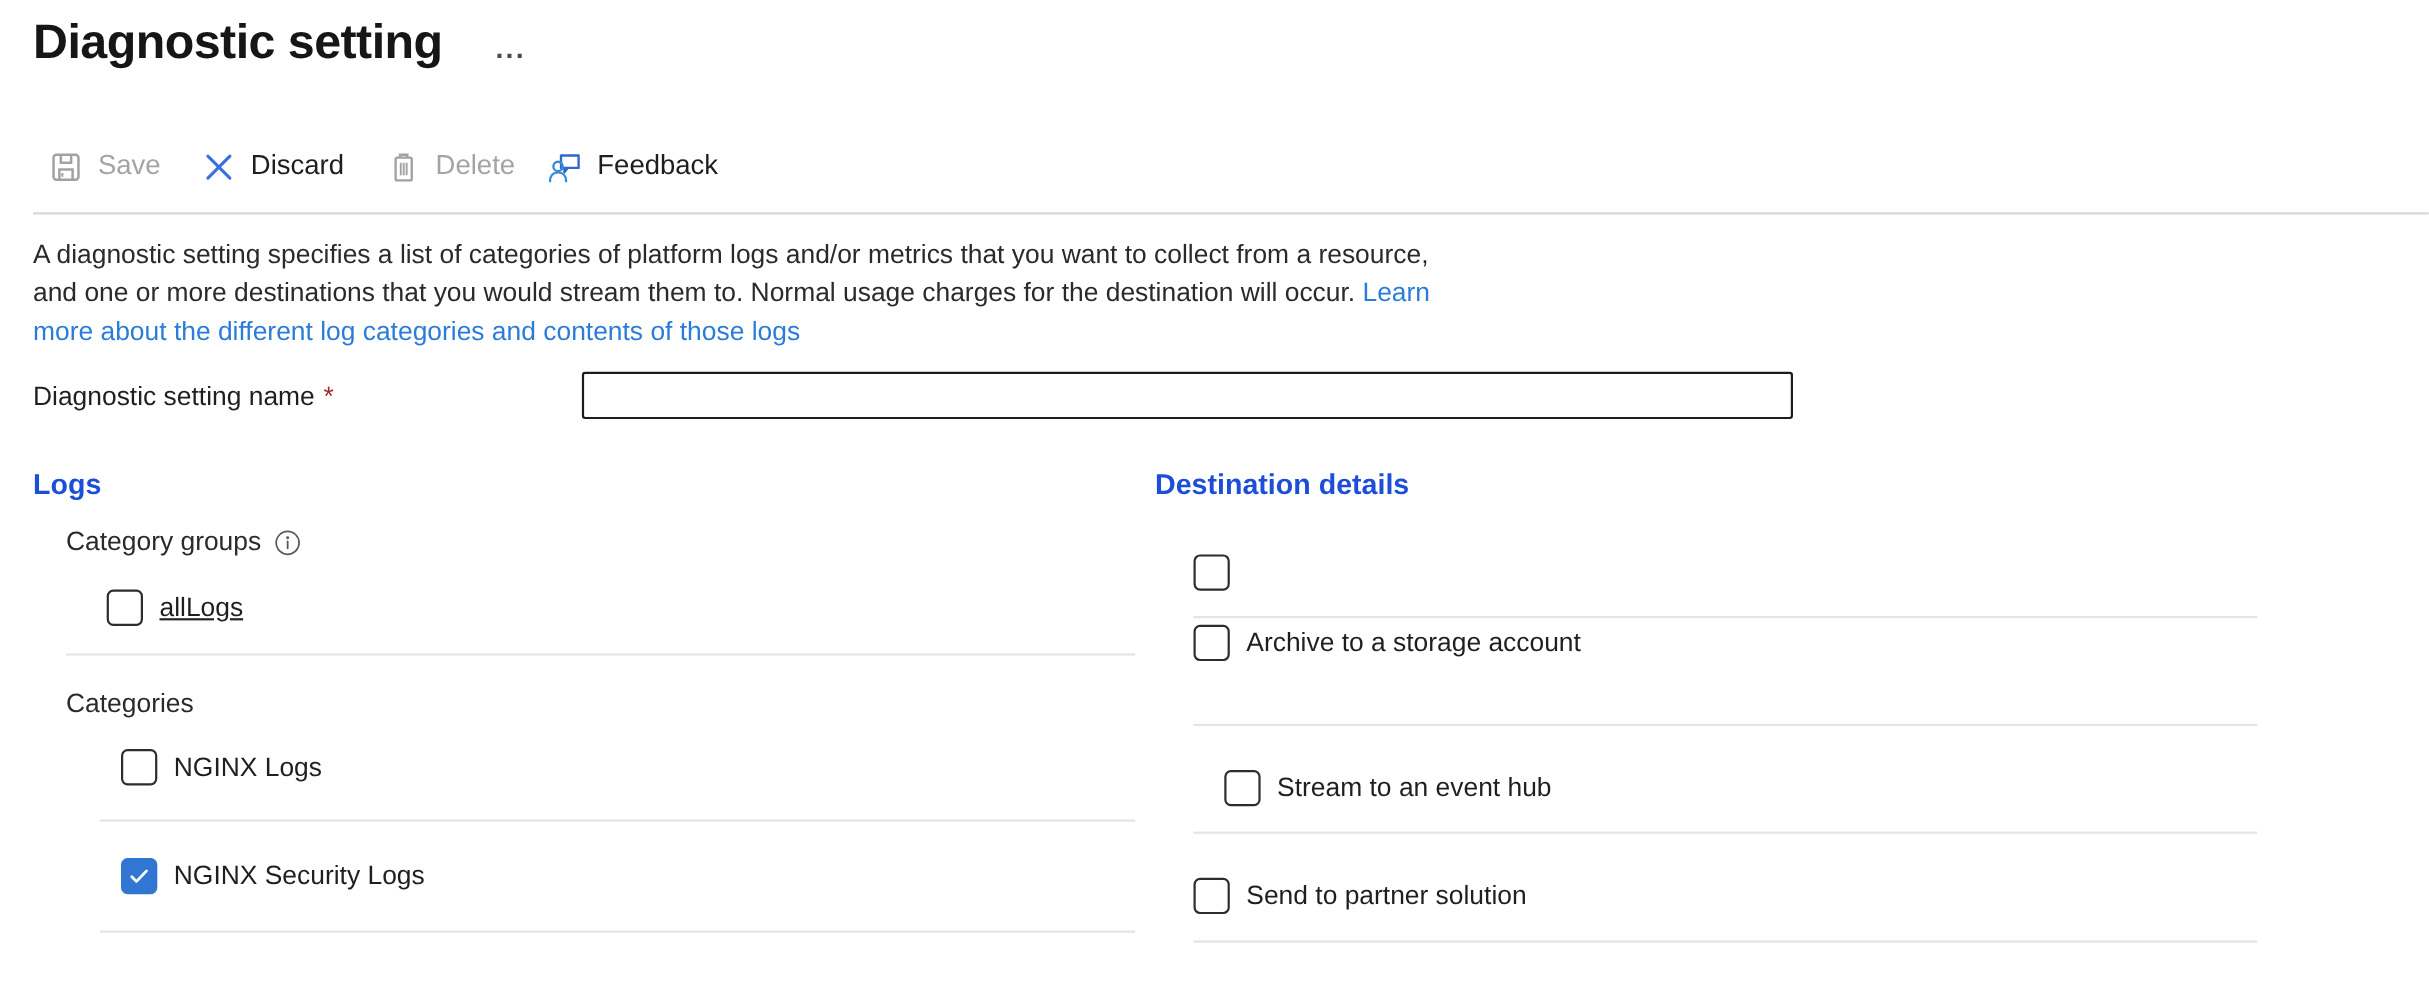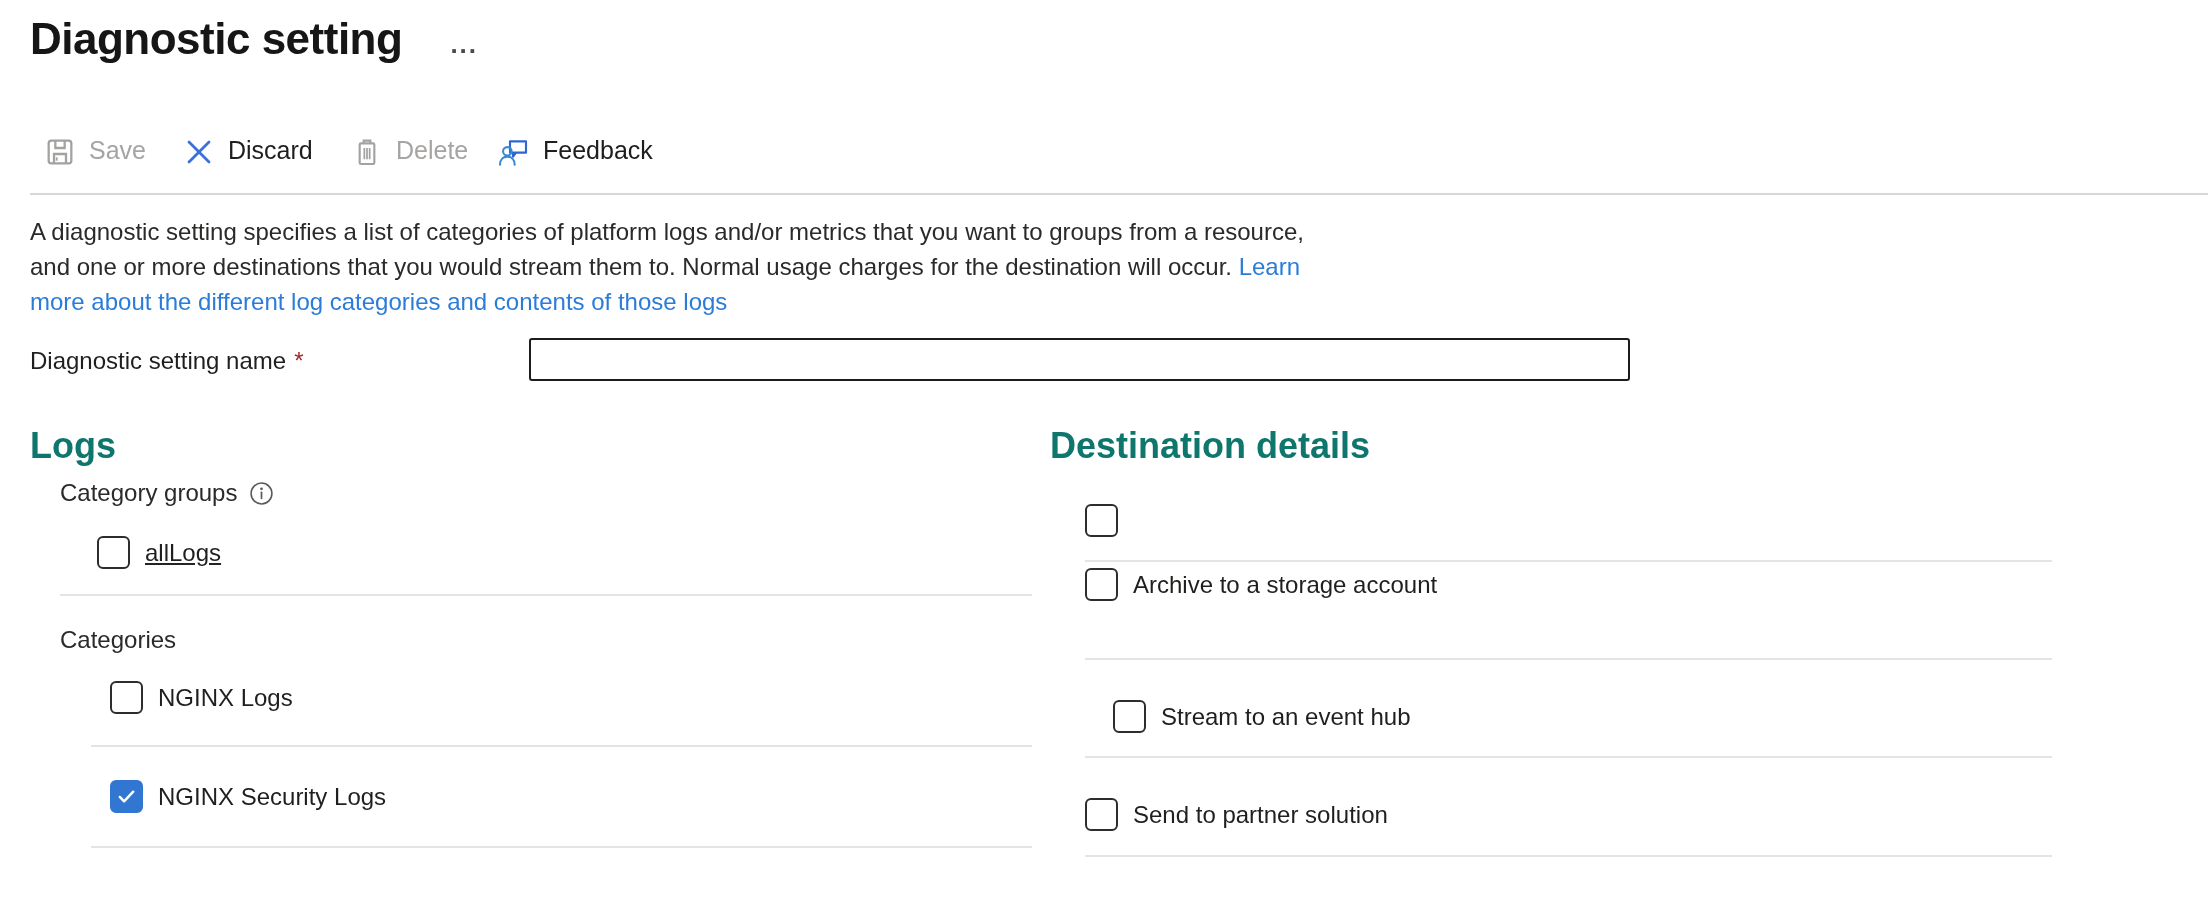--- a/index.html
+++ b/index.html
@@ -85,21 +85,21 @@
     border-radius: 3px;
     background: #ffffff;
     font-size: 24px;
     padding: 0 12px;
     font-family: "Liberation Sans", sans-serif;
     color: #252423;
     outline: none;
   }
 
   
-  .section-heading { font-size: 36px; font-weight: bold; color: #0f766e; }
+  .section-heading { font-size: 26px; font-weight: bold; color: #1d4ed8; }
   #logs-heading { left: 30px; top: 425px; }
   #dest-heading { left: 1050px; top: 425px; }
 
   #category-groups-row {
     left: 60px; top: 479px;
     display: flex; align-items: center;
     font-size: 24px; color: #2b2a29;
   }
   #category-groups-row .info { width: 25px; height: 25px; margin-left: 12px; display: inline-flex; cursor: pointer; }
   .sub-label { font-size: 24px; color: #2b2a29; }
@@ -197,21 +197,21 @@
           <path d="M1.5 21.5 c0 -4 2.5 -6 5.5 -6 s5.5 2 5.5 6" stroke-linecap="round"></path>
         </g>
       </svg>
     </span>
     <span class="tb-label enabled">Feedback</span>
   </button>
 
   <div id="toolbar-divider" class="abs"></div>
 
   <div id="description" class="abs">
-    <div class="line">A diagnostic setting specifies a list of categories of platform logs and/or metrics that you want to groups from a resource,</div>
+    <div class="line">A diagnostic setting specifies a list of categories of platform logs and/or metrics that you want to collect from a resource,</div>
     <div class="line"><span>and one or more destinations that you would stream them to. Normal usage charges for the destination will occur.</span> <a class="link">Learn</a></div>
     <div class="line"><a class="link">more about the different log categories and contents of those logs</a></div>
   </div>
 
   <div id="name-label-row" class="abs">
     <span>Diagnostic setting name</span>
     <span id="required-asterisk">*</span>
   </div>
   <input id="name-input" class="abs" type="text" value="" style="">
 

